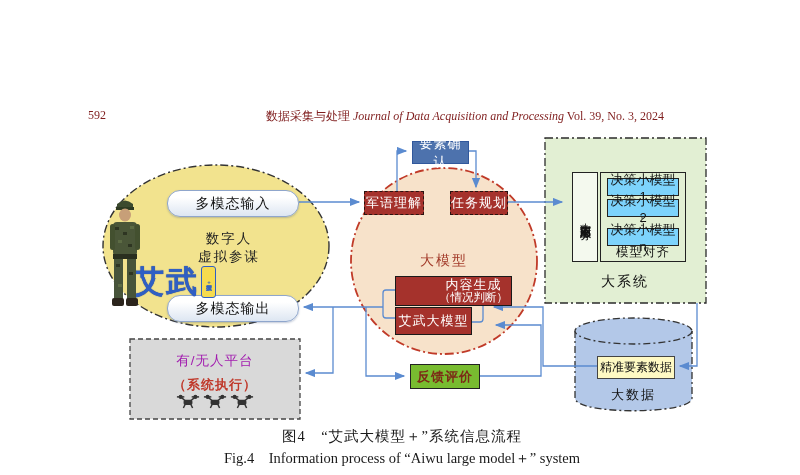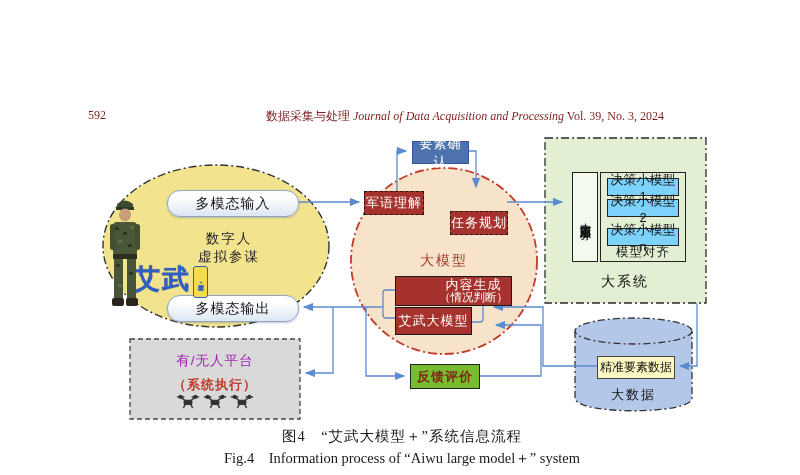--- a/index.html
+++ b/index.html
@@ -52,21 +52,21 @@
   .dots{font-size:11px;color:#111;position:absolute;}
   .malign{font-size:12.5px;color:#111;letter-spacing:1px;position:absolute;}
 
   .whitebox{background:#fef9c3;border:1.1px solid #444;font-size:12px;color:#111;}
 
   .graytxt{font-size:13.5px;color:#a21caf;letter-spacing:1px;}
   .redtxt{font-size:13px;color:#c0392b;letter-spacing:1px;font-weight:bold;}
 
   
   .persona{font-size:13.5px;color:#222;letter-spacing:2px;}
-  .logo{font-size:27px;font-weight:bold;color:#2f5fc4;letter-spacing:2px;line-height:1;
+  .logo{font-size:31px;font-weight:bold;color:#2f5fc4;letter-spacing:2px;line-height:1;
         text-shadow:0 0 1px #1b3a80;}
   .badge{
     display:inline-block;width:13px;height:30px;margin-left:2px;vertical-align:top;
     background:#f6db4e;border:1px solid #2f5fc4;border-radius:3px;
     writing-mode:vertical-lr;text-orientation:upright;
     font-size:6px;font-weight:bold;color:#2f5fc4;text-align:center;line-height:13px;
   }
 
   .cap{left:0;width:804px;text-align:center;color:#1a1a1a;}
   .cap-zh{top:427px;font-size:14.5px;letter-spacing:1px;}
@@ -151,21 +151,21 @@
   <rect x="25" y="63" width="9" height="40" fill="#47543a"></rect>
   <rect x="14" y="68" width="4" height="3" fill="#2e3522"></rect>
     <rect x="27" y="76" width="4" height="3" fill="#2e3522"></rect>
   <rect x="16" y="88" width="4" height="3" fill="#5c6b44"></rect>
   <rect x="10" y="102" width="12" height="8" rx="2" fill="#2b241c"></rect>
   <rect x="24" y="102" width="12" height="8" rx="2" fill="#2b241c"></rect>
 </svg>
 
 <div class="abs node bluebox ctr" style="left:412px;top:141px;width:55px;height:21px;">要素确认</div>
 <div class="abs node redbox dashed ctr" style="left:364px;top:191px;width:58px;height:22px;">军语理解</div>
-<div class="abs node redbox dashed ctr" style="left:450px;top:191px;width:56px;height:22px;margin-top:20px;">任务规划</div>
+<div class="abs node redbox dashed ctr" style="left:450px;top:191px;width:56px;height:22px;">任务规划</div>
 <div class="abs node label-model" style="left:408px;top:252px;width:72px;text-align:center;">大模型</div>
 <div class="abs node redbox solid ctr" style="left:395px;top:276px;width:75px;height:28px;flex-direction:column;line-height:13px;padding-left:40px;">
   <span>内容生成</span>
   <span class="sub">（情况判断）</span>
 </div>
 <div class="abs node redbox solid ctr" style="left:395px;top:307px;width:75px;height:26px;">艾武大模型</div>
 <div class="abs node greenbox ctr" style="left:410px;top:364px;width:68px;height:23px;">反馈评价</div>
 
 <div class="abs node vbox ctr" style="left:572px;top:172px;width:24px;height:88px;">大数据应用服务</div>
 <div class="abs node mframe" style="left:600px;top:172px;width:84px;height:88px;">

